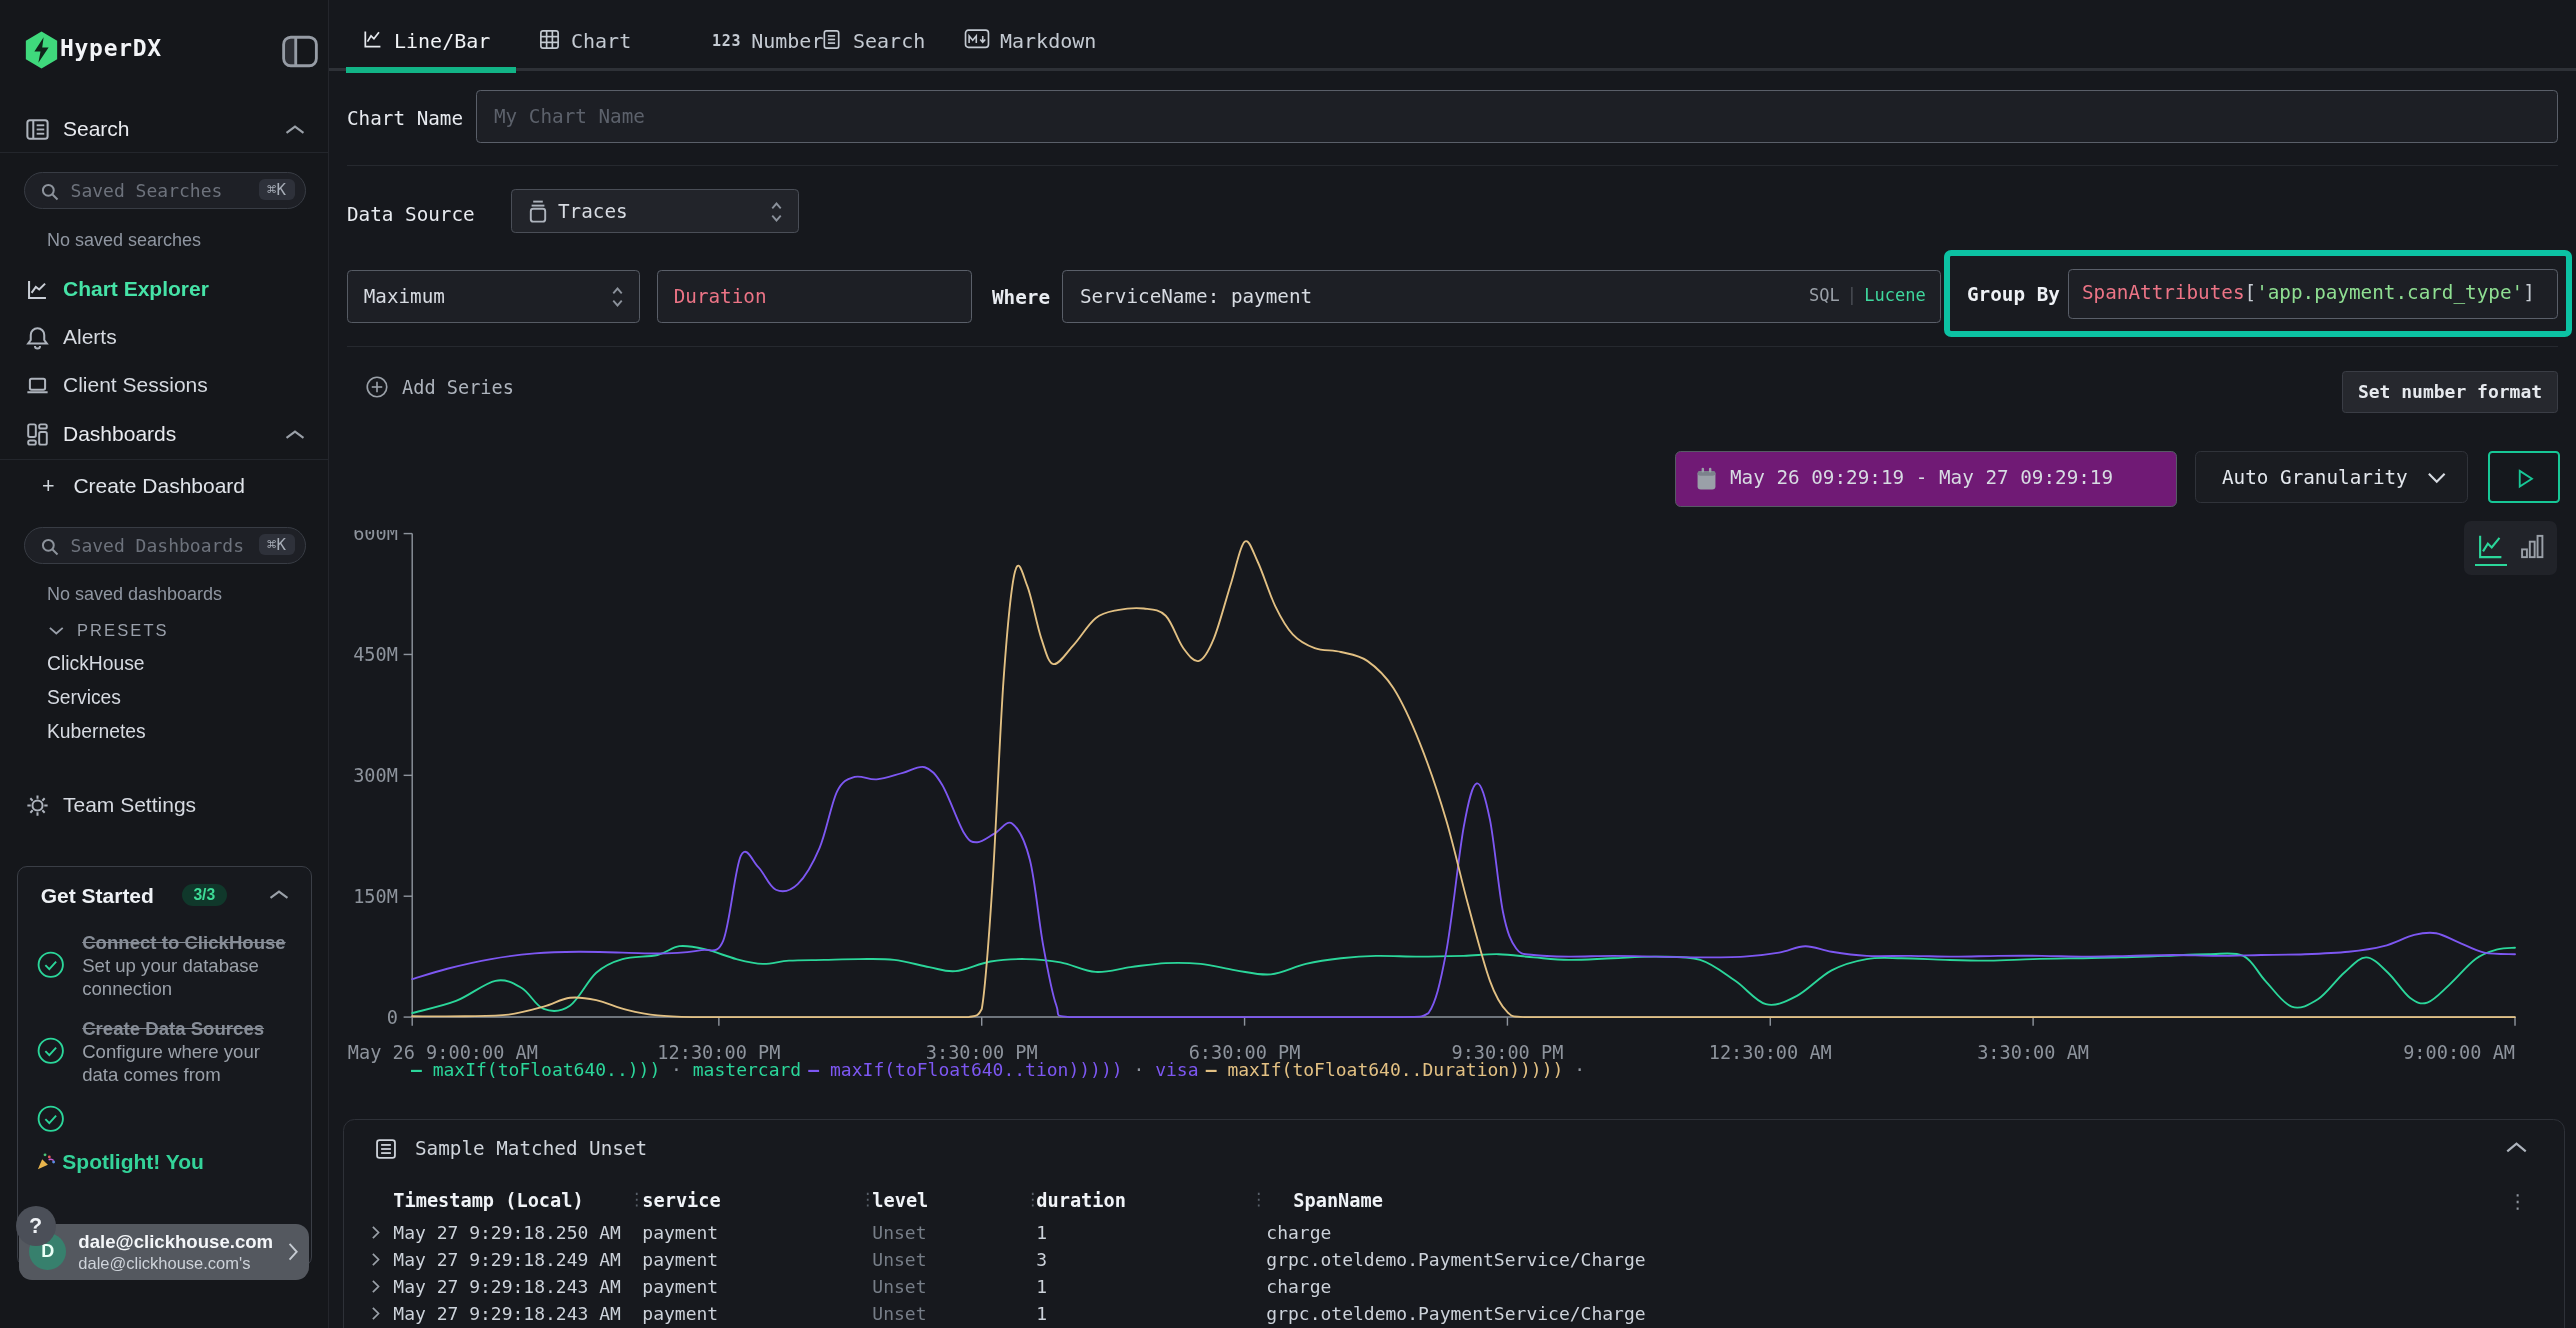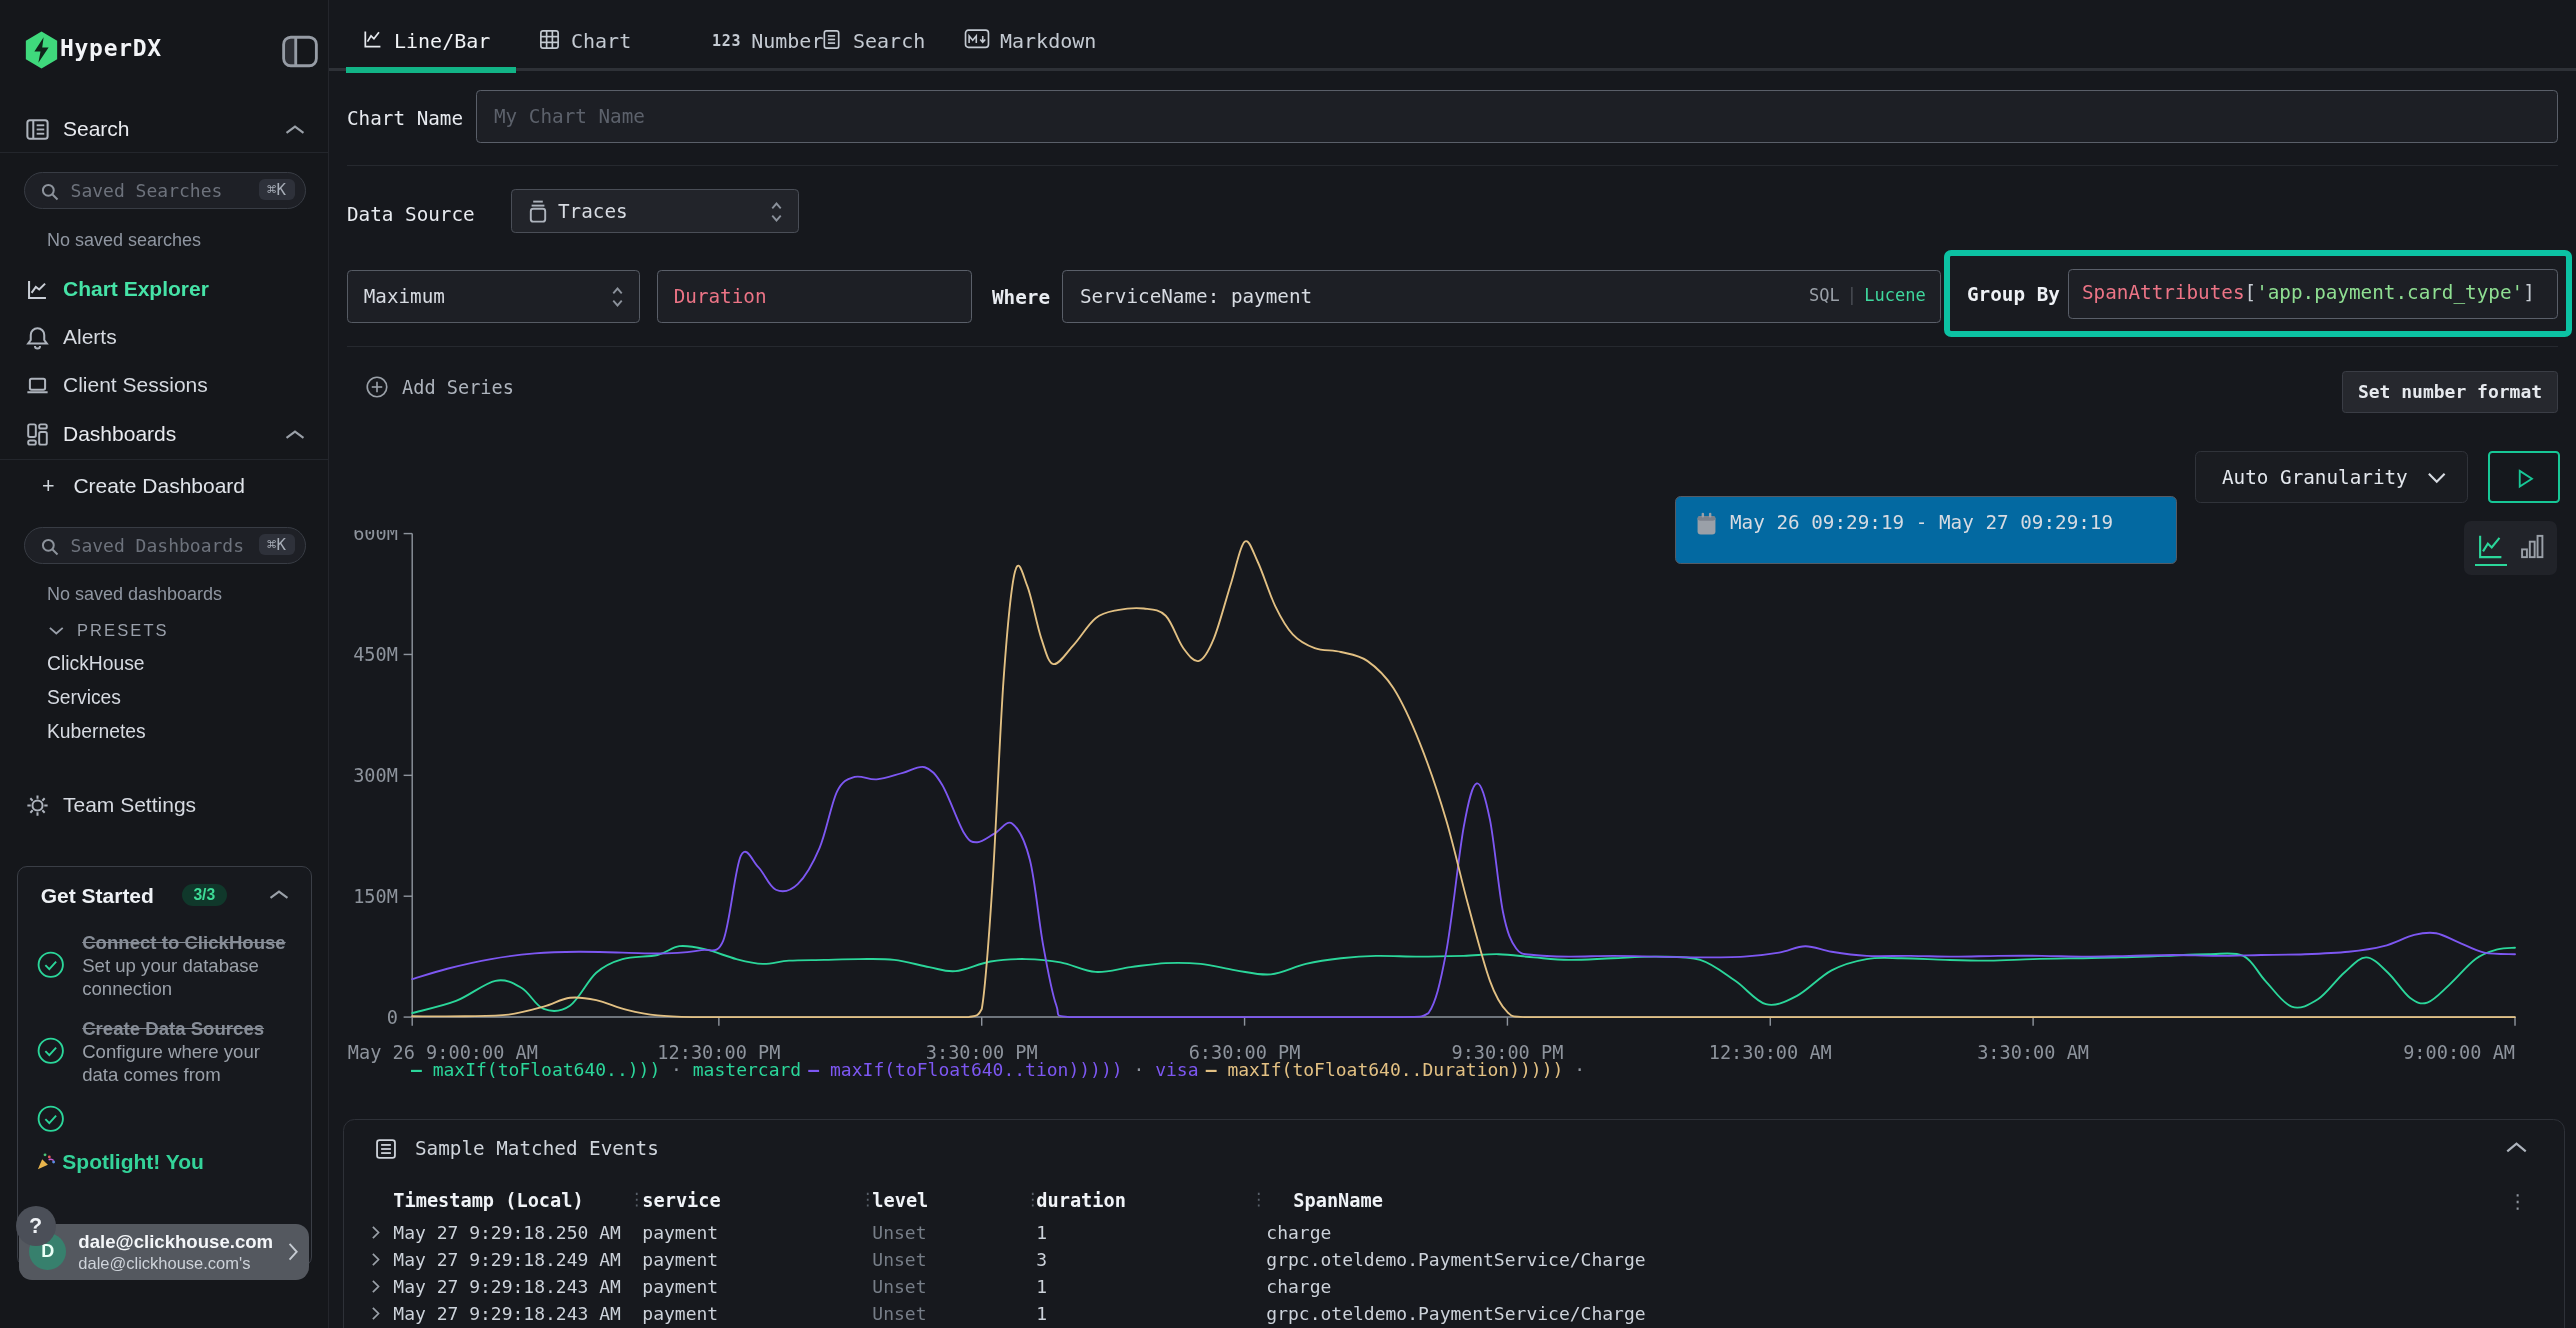--- a/index.html
+++ b/index.html
@@ -97,22 +97,22 @@
   #groupby-input { position:absolute; left:118px; top:13px; width:490px; height:50px; }
   #groupby-input .gtext { position:absolute; left:13px; top:11.4px; font-size:19.3px; white-space:nowrap; }
   .tok-fn { color:#ec7486; } .tok-br { color:#c8cdd4; } .tok-arg { color:#8fdf92; }
 
   #add-series { position:absolute; left:36px; top:375px; display:flex; align-items:center; gap:13px; }
   #add-series span { font-size:18.6px; color:#aeb4bd; }
   #set-number-format { position:absolute; left:2013px; top:371px; width:216px; height:42px;
     background:#26282e; border:1.4px solid #3a3d45; border-radius:3.6px; text-align:center;
     line-height:39px; font-size:18px; font-weight:bold; color:#e6e9ee; }
 
-  #date-range { position:absolute; left:1346px; top:451px; width:502px; height:68px; background:#0369a1;
-    border:1.4px solid #565b64; border-radius:5.7px;margin-top:45px; }
+  #date-range { position:absolute; left:1346px; top:451px; width:502px; height:56px; background:#701a75;
+    border:1.4px solid #565b64; border-radius:5.7px; }
   #date-range .dr-text { position:absolute; left:54px; top:14.3px; font-size:19.3px; color:#d7dbe2; }
   #granularity { position:absolute; left:1866px; top:451px; width:273px; height:52px; background:#1a1c21;
     border:1.4px solid #30333a; border-radius:5.7px; }
   #granularity .g-text { position:absolute; left:26px; top:14.3px; font-size:19.3px; color:#e3e7ed; }
   #granularity .g-chev { position:absolute; right:20px; top:18.6px; }
   #run-btn { position:absolute; left:2159px; top:451px; width:72px; height:52px; border:2.1px solid #17c796;
     border-radius:4.3px; background:#15181d; }
   #run-btn svg { position:absolute; left:24px; top:15px; }
   #chart-toggle { position:absolute; left:2135px; top:521px; width:93px; height:54px; background:#212329;
     border-radius:7.2px; }
@@ -521,21 +521,21 @@
     <div id="legend"><span class="lg-item"><span class="lg-dash" style="color:#2bd69a;">— </span><span style="color:#2bd69a;">maxIf(toFloat640..)))</span><span class="lg-dot"> · </span><span style="color:#2bd69a;">mastercard</span></span><span class="lg-item"><span class="lg-dash" style="color:#7d57f2;">— </span><span style="color:#7d57f2;">maxIf(toFloat640..tion)))))</span><span class="lg-dot"> · </span><span style="color:#7d57f2;">visa</span></span><span class="lg-item"><span class="lg-dash" style="color:#e2c083;">— </span><span style="color:#e2c083;">maxIf(toFloat640..Duration)))))</span><span class="lg-dot"> · </span></span></div>
 
     <section id="events-panel">
       <div id="ev-header">
         <svg width="26" height="26" viewBox="0 0 32 32">
             <rect x="5" y="5" width="22" height="22" rx="3" fill="none" stroke="#cfd4db" stroke-width="2.2"></rect>
             <line x1="10" y1="11" x2="22" y2="11" stroke="#cfd4db" stroke-width="2.2"></line>
             <line x1="10" y1="16" x2="22" y2="16" stroke="#cfd4db" stroke-width="2.2"></line>
             <line x1="10" y1="21" x2="22" y2="21" stroke="#cfd4db" stroke-width="2.2"></line>
           </svg>
-        <span>Sample Matched Events</span>
+        <span>Sample Matched Unset</span>
       </div>
       <span id="ev-collapse">
         <svg width="27" height="15.7" viewBox="0 0 38 22">
             <polyline points="6,16 19,5 32,16" fill="none" stroke="#aeb4bd" stroke-width="3"></polyline>
           </svg>
       </span>
       <span id="ev-kebab">⋮</span>
       <div id="ev-table">
           <div class="ev-colhead" style="left:49px;">Timestamp (Local)</div>
           <div class="ev-colhead" style="left:298px;">service</div>

